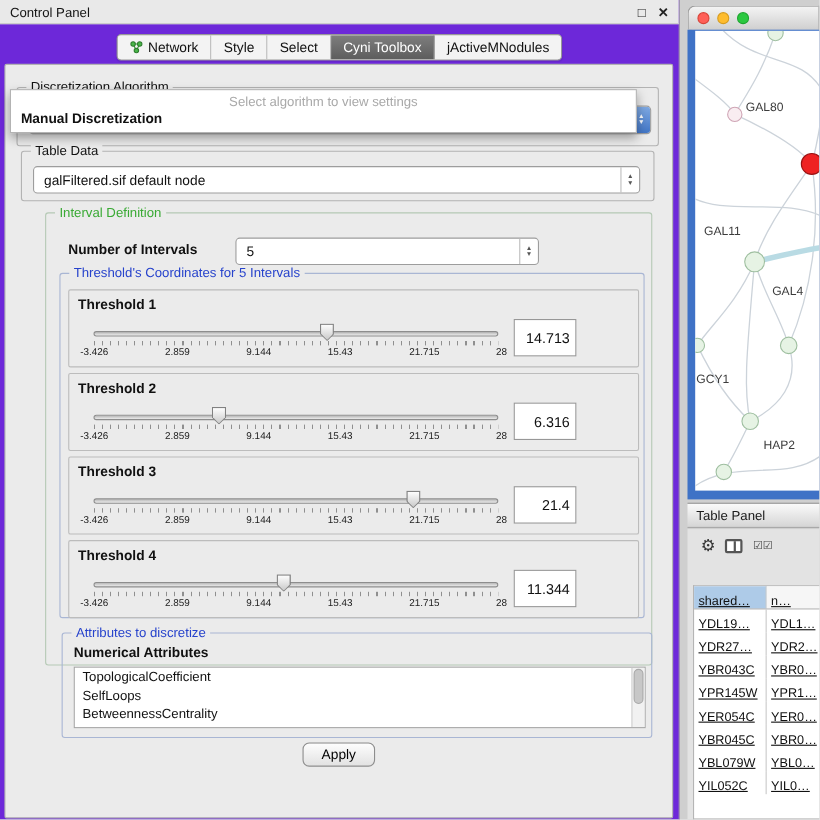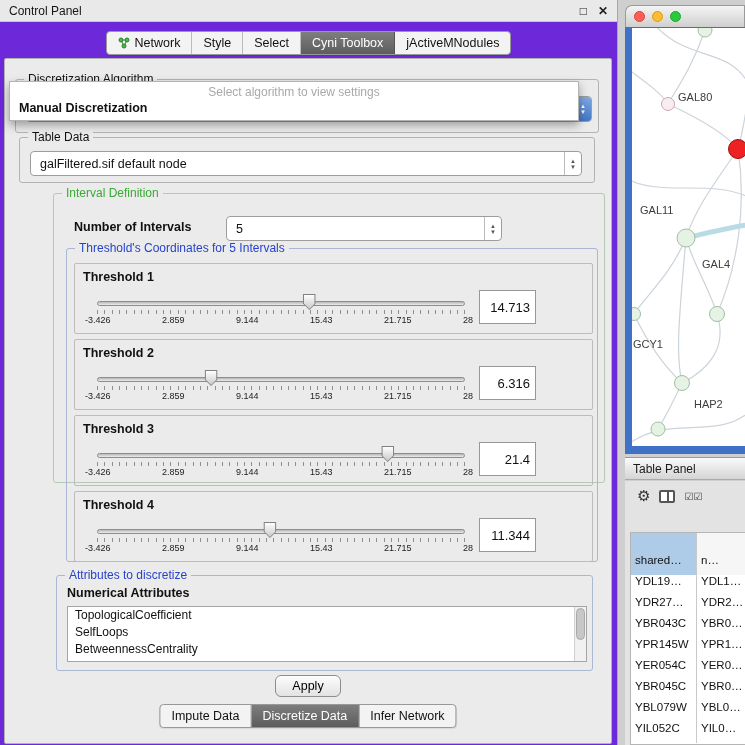--- a/index.html
+++ b/index.html
@@ -72,21 +72,21 @@
   .tp-header { position:absolute; left:625px; top:457px; width:120px; height:23px; background:linear-gradient(#fafafa,#d5d5d5); border-top:1px solid #999; border-bottom:1px solid #a9a9a9; display:flex; align-items:center; padding-left:8px; font-size:12px; color:#1a1a1a; }
   .tp-body { position:absolute; left:625px; top:481px; width:120px; height:264px; background:#e3e3e3; }
   .tp-toolbar { height:30px; display:flex; align-items:center; gap:9px; padding-left:12px; }
   .gear { font-size:15px; color:#333; }
   .colicon { width:16px; height:13px; border:2px solid #555; border-radius:2px; background:#fff; position:relative; }
   .colicon::after { content:""; position:absolute; left:50%; top:0; bottom:0; width:2px; background:#555; }
   .checks { font-size:10px; color:#444; letter-spacing:0; }
   .tp-table { position:absolute; left:5px; top:51px; right:0; bottom:0; background:#fff; border:1px solid #b5b5b5; border-right:none; }
   .trow { display:grid; grid-template-columns:66px 1fr; height:21px; }
   .trow.head { border-bottom:1px solid #a5a5a5; }
-  .tcell { padding:21px 4px; font-size:11.5px; white-space:nowrap; overflow:hidden; }
+  .tcell { padding:8px 4px; font-size:11.5px; white-space:nowrap; overflow:hidden;text-decoration:underline; }
   .tcell.c0 { border-right:1px solid #c9c9c9; }
   .trow.head .tcell.c0 { background:#aecbe8; }
   .trow.head .tcell.c1 { background:#f6f6f6; }
 </style>
 </head>
 <body>
 
 <div class="control-window">
   <div class="titlebar">
     <span class="title">Control Panel</span>
@@ -146,21 +146,21 @@
       <span class="legend">Table Data</span>
       <div class="combo" style="left:10px; top:13px; width:552px; height:25px;">
         <span class="txt">galFiltered.sif default node</span>
         <span class="stepper">
           <span>▲</span>
           <span>▼</span>
         </span>
       </div>
     </div>
 
-    <div class="group green" style="left:48px; top:134px; width:552px; height:290px;">
+    <div class="group green" style="left:36px; top:134px; width:552px; height:412px;">
       <span class="legend green-t">Interval Definition</span>
 
       <span class="bold-label" style="left:20px; top:26px;">Number of Intervals</span>
       <div class="combo" style="left:172px; top:22px; width:276px; height:25px;">
         <span class="txt">5</span>
         <span class="stepper">
           <span>▲</span>
           <span>▼</span>
         </span>
       </div>
@@ -258,33 +258,20 @@
         <div class="item">SelfLoops</div>
         <div class="item">BetweennessCentrality</div>
         <div class="listscroll">
             <div class="sthumb"></div>
           </div>
       </div>
     </div>
 
     <button class="apply-btn">Apply</button>
 
-    <div class="bottom-tabs">
-      <div class="seg">
-        <div class="tab">
-            <span>Impute Data</span>
-          </div>
-        <div class="tab selected">
-            <span>Discretize Data</span>
-          </div>
-        <div class="tab">
-            <span>Infer Network</span>
-          </div>
-      </div>
-    </div>
   </div>
 </div>
 
 <div class="net-window">
   <div class="mac-titlebar">
     <span class="light r"></span>
     <span class="light y"></span>
     <span class="light g"></span>
   </div>
   <div class="net-frame">

